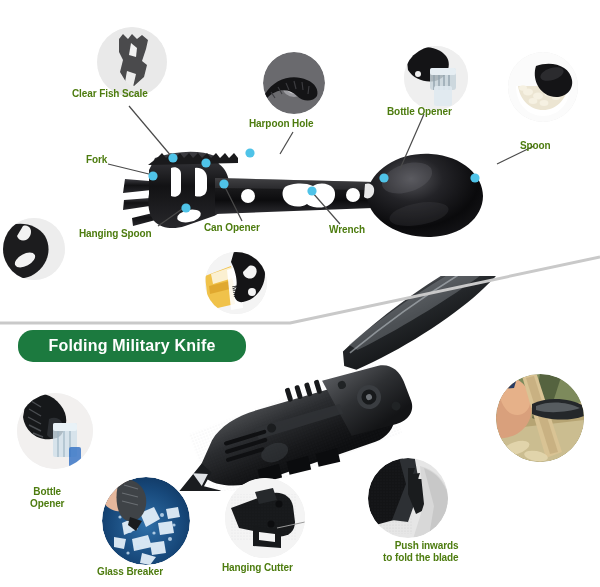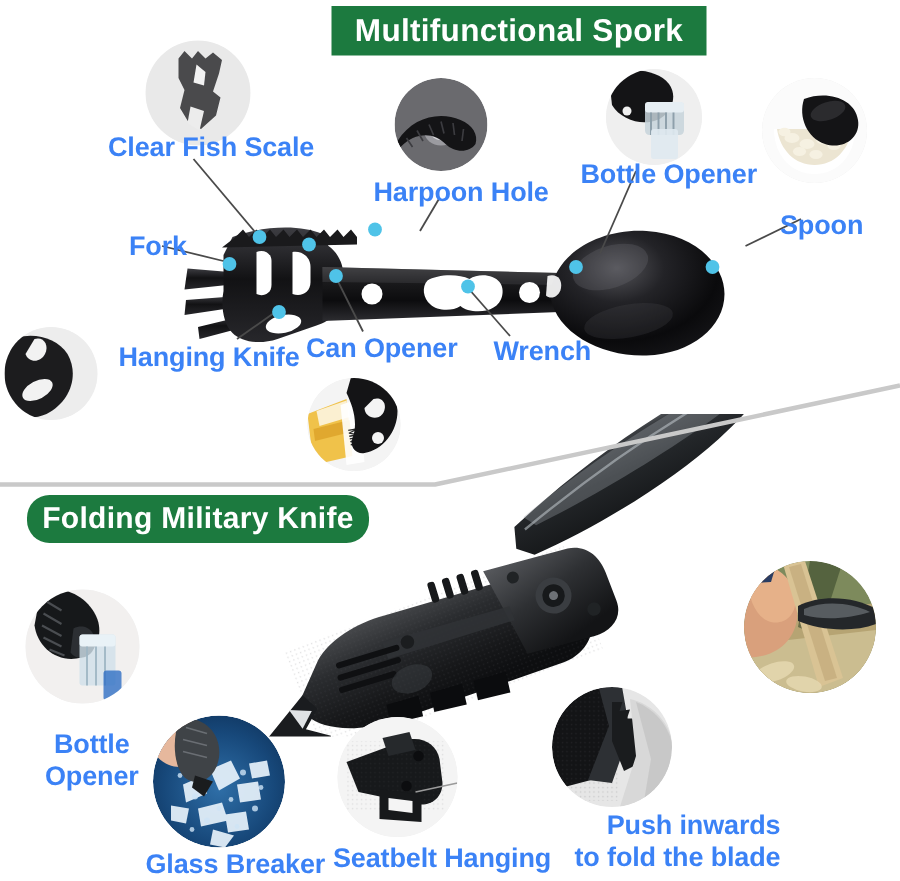--- a/index.html
+++ b/index.html
@@ -28,33 +28,33 @@
     white-space: nowrap;
   }
   #banner-spork {
     left: 221px; top: 4px;
     width: 250px; height: 33px;
     font-size: 21px;
   }
   #banner-knife {
     left: 18px; top: 330px;
     width: 228px; height: 32px;
-    font-size: 20px;
+    font-size: 16px;
     border-radius: 15px;
   }
 
   
   .divider-svg { position: absolute; left: 0; top: 255px; width: 600px; height: 90px; }
 
   
   .label {
     position: absolute;
     font-weight: bold;
-    color: #3b82f6;
-    font-size: 18px;
+    color: #4d7c0f;
+    font-size: 10px;
     line-height: 1.18;
     white-space: pre-line;
     letter-spacing: -0.1px;
   }
 
   
   .leaders { position: absolute; left: 0; top: 0; width: 600px; height: 587px; pointer-events: none; }
 
   
   .bubble {
@@ -236,23 +236,20 @@
       <path d="M293,132 L280,154"></path>
       <path d="M424,114 L400,169"></path>
       <path d="M534,146 L497,164"></path>
       <path d="M108,164 L153,175"></path>
       <path d="M158,226 L185,207"></path>
       <path d="M242,221 L224,185"></path>
       <path d="M340,224 L312,192"></path>
     </g>
   </svg>
 
-  <div class="banner" id="banner-spork">
-    <span>Multifunctional Spork</span>
-  </div>
 
   <div class="bubble" style="left:97px; top:27px; width:70px; height:70px;">
     <svg viewBox="0 0 70 70">
       <circle cx="35" cy="35" r="35" fill="#e9e9e9"></circle>
       <path d="M22,12 l4,-5 l5,5 l4,-5 l5,5 l5,-4 l6,5 l-2,9
                l-4,12 l5,4 l-3,12 l-10,9 l-8,-4 l-6,-10 l3,-12 l-4,-8 Z" fill="#4a4a4c"></path>
       <path d="M34,16 l6,5 l-1,9 l-7,-2 Z" fill="#f2f2f2"></path>
       <path d="M30,44 l9,3 l-3,13 l-8,-5 Z" fill="#ececec"></path>
     </svg>
   </div>
@@ -359,21 +356,21 @@
   <div class="label" style="left:72px;  top:88px;">Clear Fish Scale</div>
 
   <div class="label" style="left:249px; top:118px;">Harpoon Hole</div>
 
   <div class="label" style="left:387px; top:106px;">Bottle Opener</div>
 
   <div class="label" style="left:520px; top:140px;">Spoon</div>
 
   <div class="label" style="left:69px;  top:154px;padding-left:17px;">Fork</div>
 
-  <div class="label" style="left:79px;  top:228px;">Hanging Knife</div>
+  <div class="label" style="left:79px;  top:228px;">Hanging Spoon</div>
 
   <div class="label" style="left:204px; top:222px;">Can Opener</div>
 
   <div class="label" style="left:329px; top:224px;">Wrench</div>
 
   <div class="banner" id="banner-knife">
     <span>Folding Military Knife</span>
   </div>
 
   <div class="bubble" style="left:17px; top:393px; width:76px; height:76px;">
@@ -520,18 +517,18 @@
         </g>
       </g>
     </svg>
   </div>
 
   <div class="label" style="left:30px;  top:486px; text-align:center;">Bottle
 Opener</div>
 
   <div class="label" style="left:97px;  top:566px;">Glass Breaker</div>
 
-  <div class="label" style="left:222px; top:562px;">Seatbelt Hanging</div>
+  <div class="label" style="left:222px; top:562px;">Hanging Cutter</div>
 
   <div class="label" style="left:383px; top:540px; text-align:right;">Push inwards
 to fold the blade</div>
 
 </div>
 
 </body></html>

